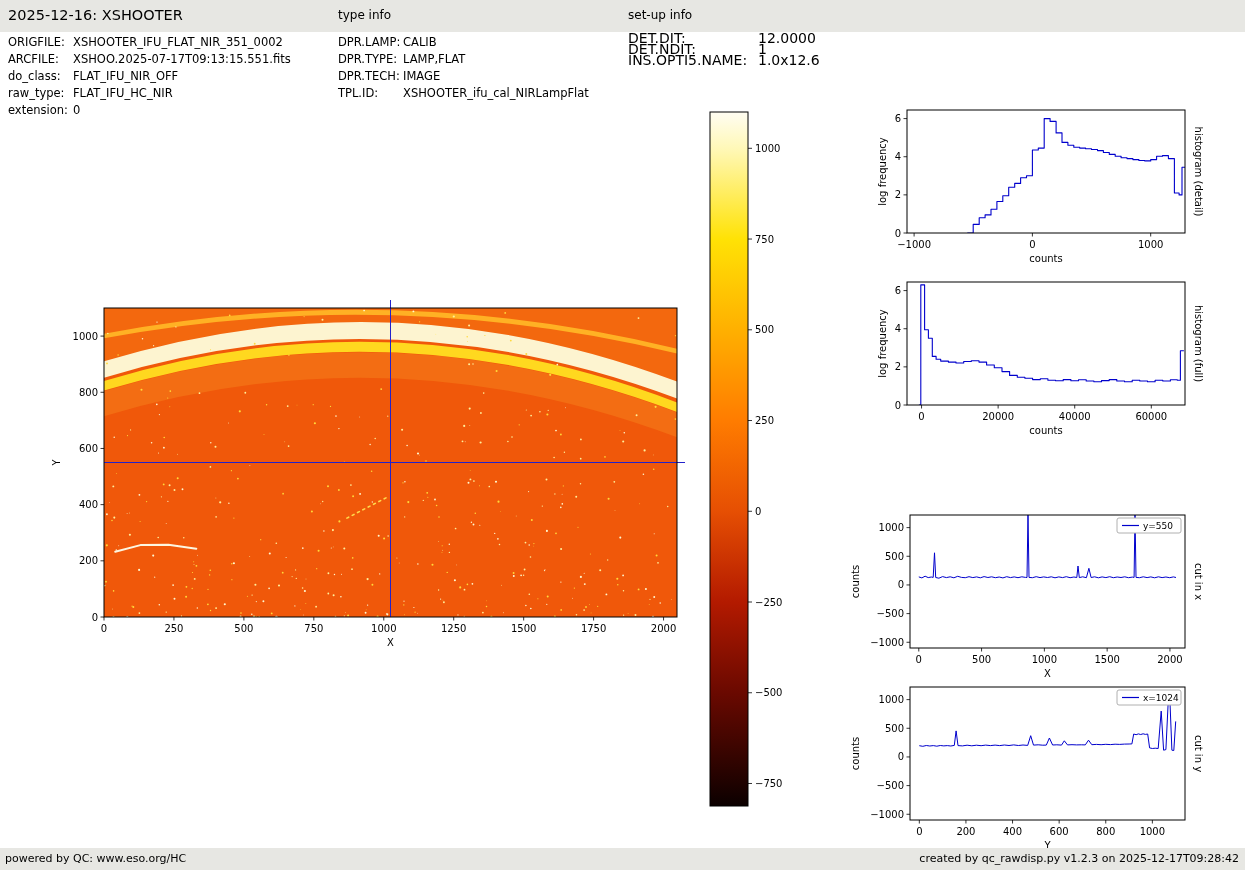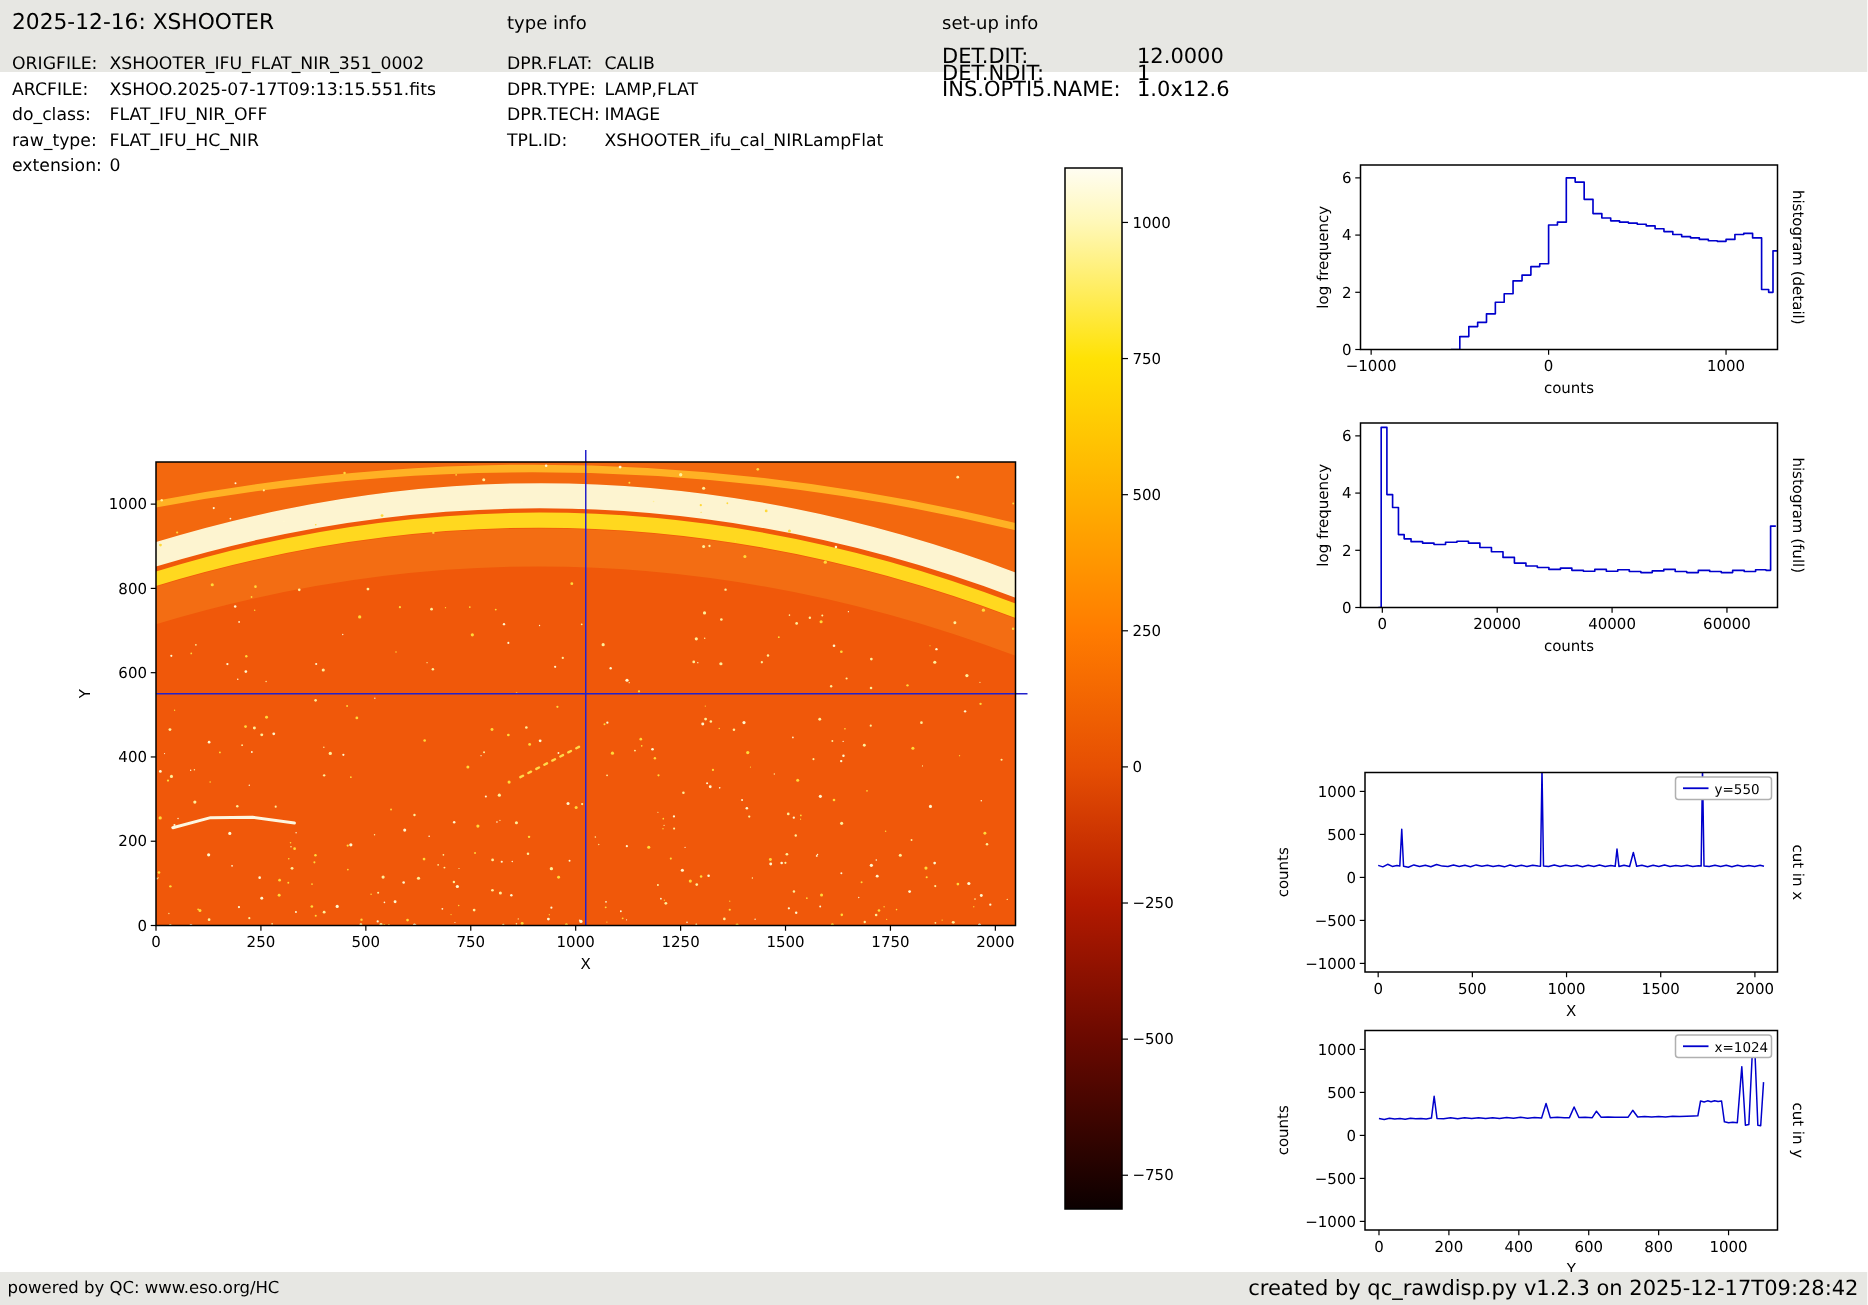--- a/index.html
+++ b/index.html
@@ -1,31 +1,31 @@
 <!DOCTYPE html>
 <html><head>
 <meta charset="utf-8">
 <style>
   html,body{margin:0;padding:0}
   body{width:1245px;height:870px;position:relative;overflow:hidden;background:#ffffff;
        font-family:"DejaVu Sans",sans-serif;color:#000}
   .bar{position:absolute;left:0;width:1245px;background:#e7e7e3}
-  .header-bar{top:0;height:48px}
+  .header-bar{top:0;height:32px}
   .footer-bar{top:848px;height:26px}
   .page-title{position:absolute;left:8px;top:0;line-height:30px;font-size:14.5px}
   .sec-heading{position:absolute;top:0;line-height:30px;font-size:12px}
   .sec1{left:338px}.sec2{left:628px}
   .meta{position:absolute;font-size:11.5px;line-height:17px;white-space:nowrap}
   .meta .lbl{display:inline-block;width:65px}
   #file-info{top:34px;left:8px}
   #type-info{top:34px;left:338px}
   #setup-info{top:33px;left:628px;font-size:14px;line-height:11px}
   #setup-info .lbl{width:130px}
   .footer-bar .fl{position:absolute;left:5px;line-height:22px;font-size:11px}
-  .footer-bar .fr{position:absolute;right:6px;line-height:22px;font-size:14px}
+  .footer-bar .fr{position:absolute;right:6px;line-height:22px;font-size:11px}
   #chart-svg{position:absolute;left:0;top:0}
   #chart-svg text{font-family:"DejaVu Sans",sans-serif}
 </style>
 </head>
 <body>
 
 <div class="bar header-bar">
   <span class="page-title">2025-12-16: XSHOOTER</span>
   <span class="sec-heading sec1">type info</span>
   <span class="sec-heading sec2">set-up info</span>
@@ -33,21 +33,21 @@
 
 <div class="meta" id="file-info">
   <div><span class="lbl">ORIGFILE:</span><span class="val">XSHOOTER_IFU_FLAT_NIR_351_0002</span></div>
   <div><span class="lbl">ARCFILE:</span><span class="val">XSHOO.2025-07-17T09:13:15.551.fits</span></div>
   <div><span class="lbl">do_class:</span><span class="val">FLAT_IFU_NIR_OFF</span></div>
   <div><span class="lbl">raw_type:</span><span class="val">FLAT_IFU_HC_NIR</span></div>
   <div><span class="lbl">extension:</span><span class="val">0</span></div>
 </div>
 
 <div class="meta" id="type-info">
-  <div><span class="lbl">DPR.FLAT:</span><span class="val">CALIB</span></div>
+  <div><span class="lbl">DPR.LAMP:</span><span class="val">CALIB</span></div>
   <div><span class="lbl">DPR.TYPE:</span><span class="val">LAMP,FLAT</span></div>
   <div><span class="lbl">DPR.TECH:</span><span class="val">IMAGE</span></div>
   <div><span class="lbl">TPL.ID:</span><span class="val">XSHOOTER_ifu_cal_NIRLampFlat</span></div>
 </div>
 
 <div class="meta" id="setup-info">
   <div><span class="lbl">DET.DIT:</span><span class="val">12.0000</span></div>
   <div><span class="lbl">DET.NDIT:</span><span class="val">1</span></div>
   <div><span class="lbl">INS.OPTI5.NAME:</span><span class="val">1.0x12.6</span></div>
 </div>

